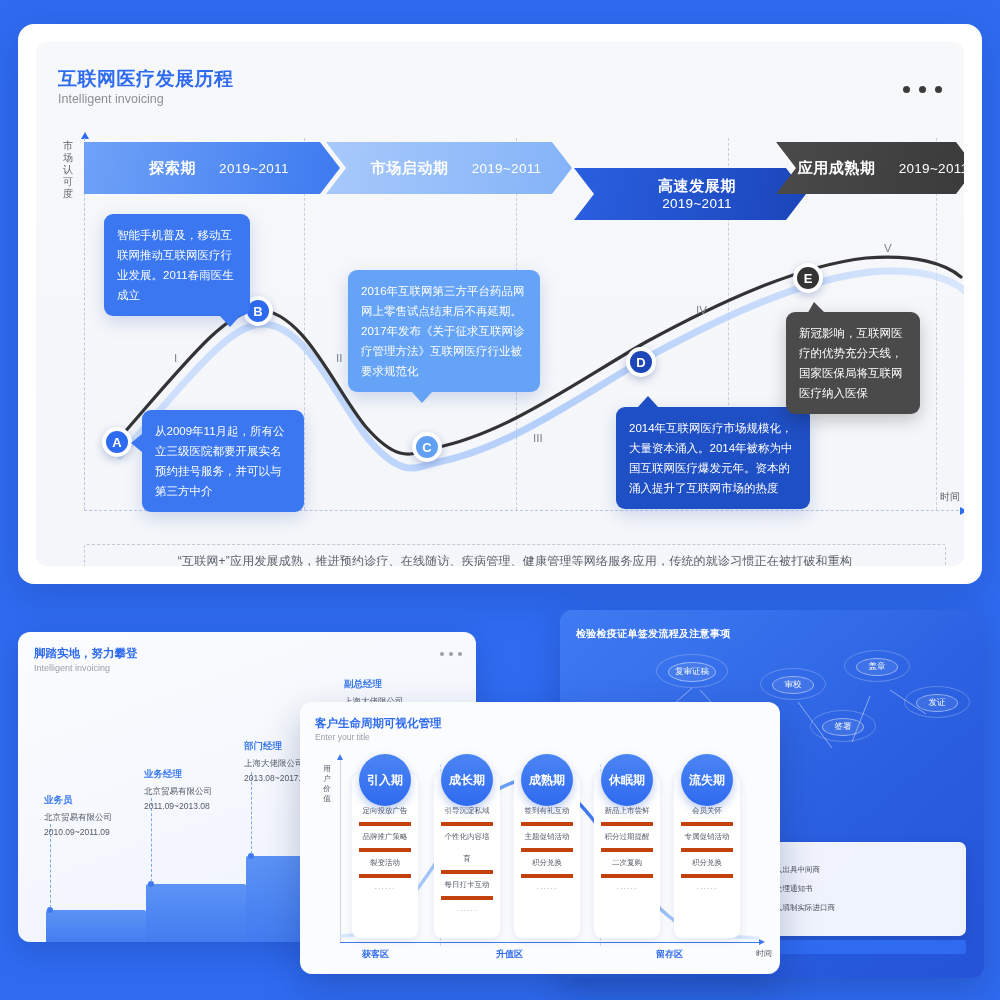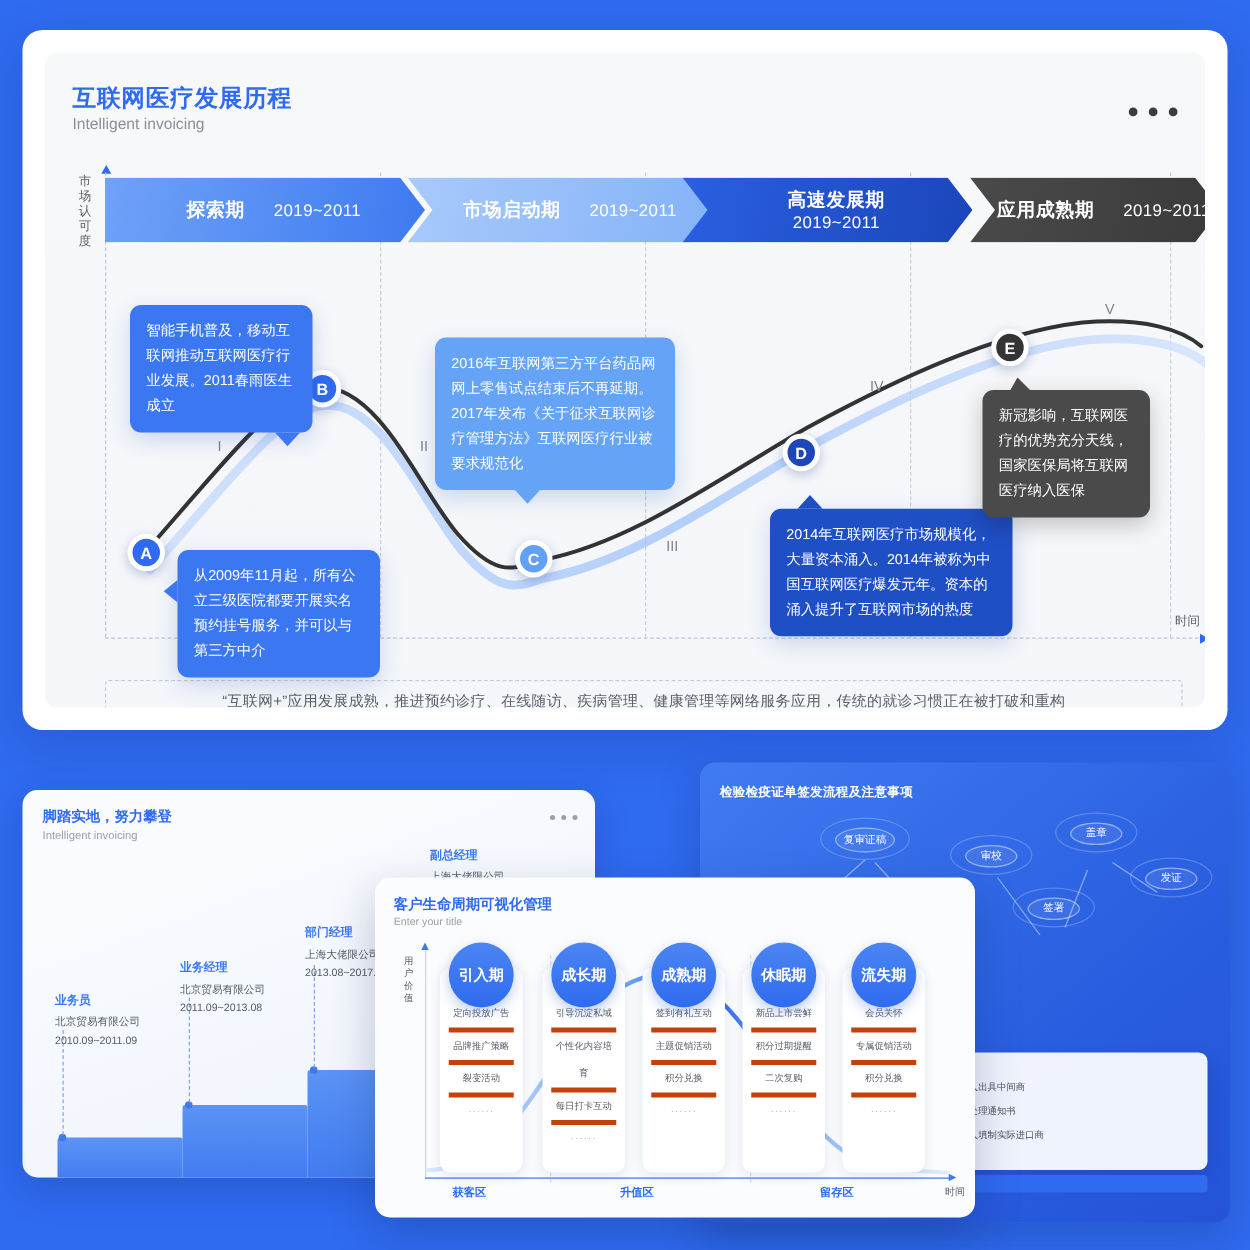--- a/index.html
+++ b/index.html
@@ -118,21 +118,21 @@
   
   .rn { position: absolute; font-size: 11.5px; color: #7d838d; z-index: 11; }
 
   
   .tip {
     position: absolute; border-radius: 9px; z-index: 14;
     padding: 11px 13px;
     font-size: 11.5px; line-height: 20px; color: #fff;
     box-shadow: 0 6px 18px rgba(40,80,180,.20);
   }
-  .tip.blue   { background: #3a77f0; margin-top: 30px; }
+  .tip.blue   { background: #3a77f0; }
   .tip.lblue  { background: #65a3f7; }
   .tip.dblue  { background: #1f4fc4; }
   .tip.dark   { background: #4a4a4a; box-shadow: 0 6px 18px rgba(0,0,0,.22); }
   .tip .tail { position: absolute; width: 0; height: 0; }
 
   
   .tail-down  { bottom: -11px; left: 28px; border-left: 10px solid transparent; border-right: 10px solid transparent; }
   .tail-left  { left: -11px; top: 22px; border-top: 9px solid transparent; border-bottom: 9px solid transparent; }
   .tail-up    { top: -11px; left: 22px; border-left: 10px solid transparent; border-right: 10px solid transparent; }
 
@@ -273,21 +273,21 @@
           <span class="chev-name">探索期</span>
           <span class="chev-range">2019~2011</span>
         </div>
       </div>
       <div class="chev mid" style="left:290px; width:246px; background:linear-gradient(100deg,#a8c9fb 0%,#84b3f8 100%);">
         <div class="chev-inner">
           <span class="chev-name">市场启动期</span>
           <span class="chev-range">2019~2011</span>
         </div>
       </div>
-      <div class="chev mid" style="left:510px; width:232px; background:linear-gradient(100deg,#2a5fe0 0%,#1b46ba 100%);">
+      <div class="chev mid" style="left:538px; width:232px; background:linear-gradient(100deg,#2a5fe0 0%,#1b46ba 100%);margin-top:26px;">
         <div class="chev-inner stack">
           <span class="chev-name">高速发展期</span>
           <span class="chev-range">2019~2011</span>
         </div>
       </div>
       <div class="chev mid" style="left:740px; width:200px; background:linear-gradient(100deg,#4a4a4a 0%,#3a3a3a 100%);">
         <div class="chev-inner">
           <span class="chev-name">应用成熟期</span>
           <span class="chev-range">2019~2011</span>
         </div>

